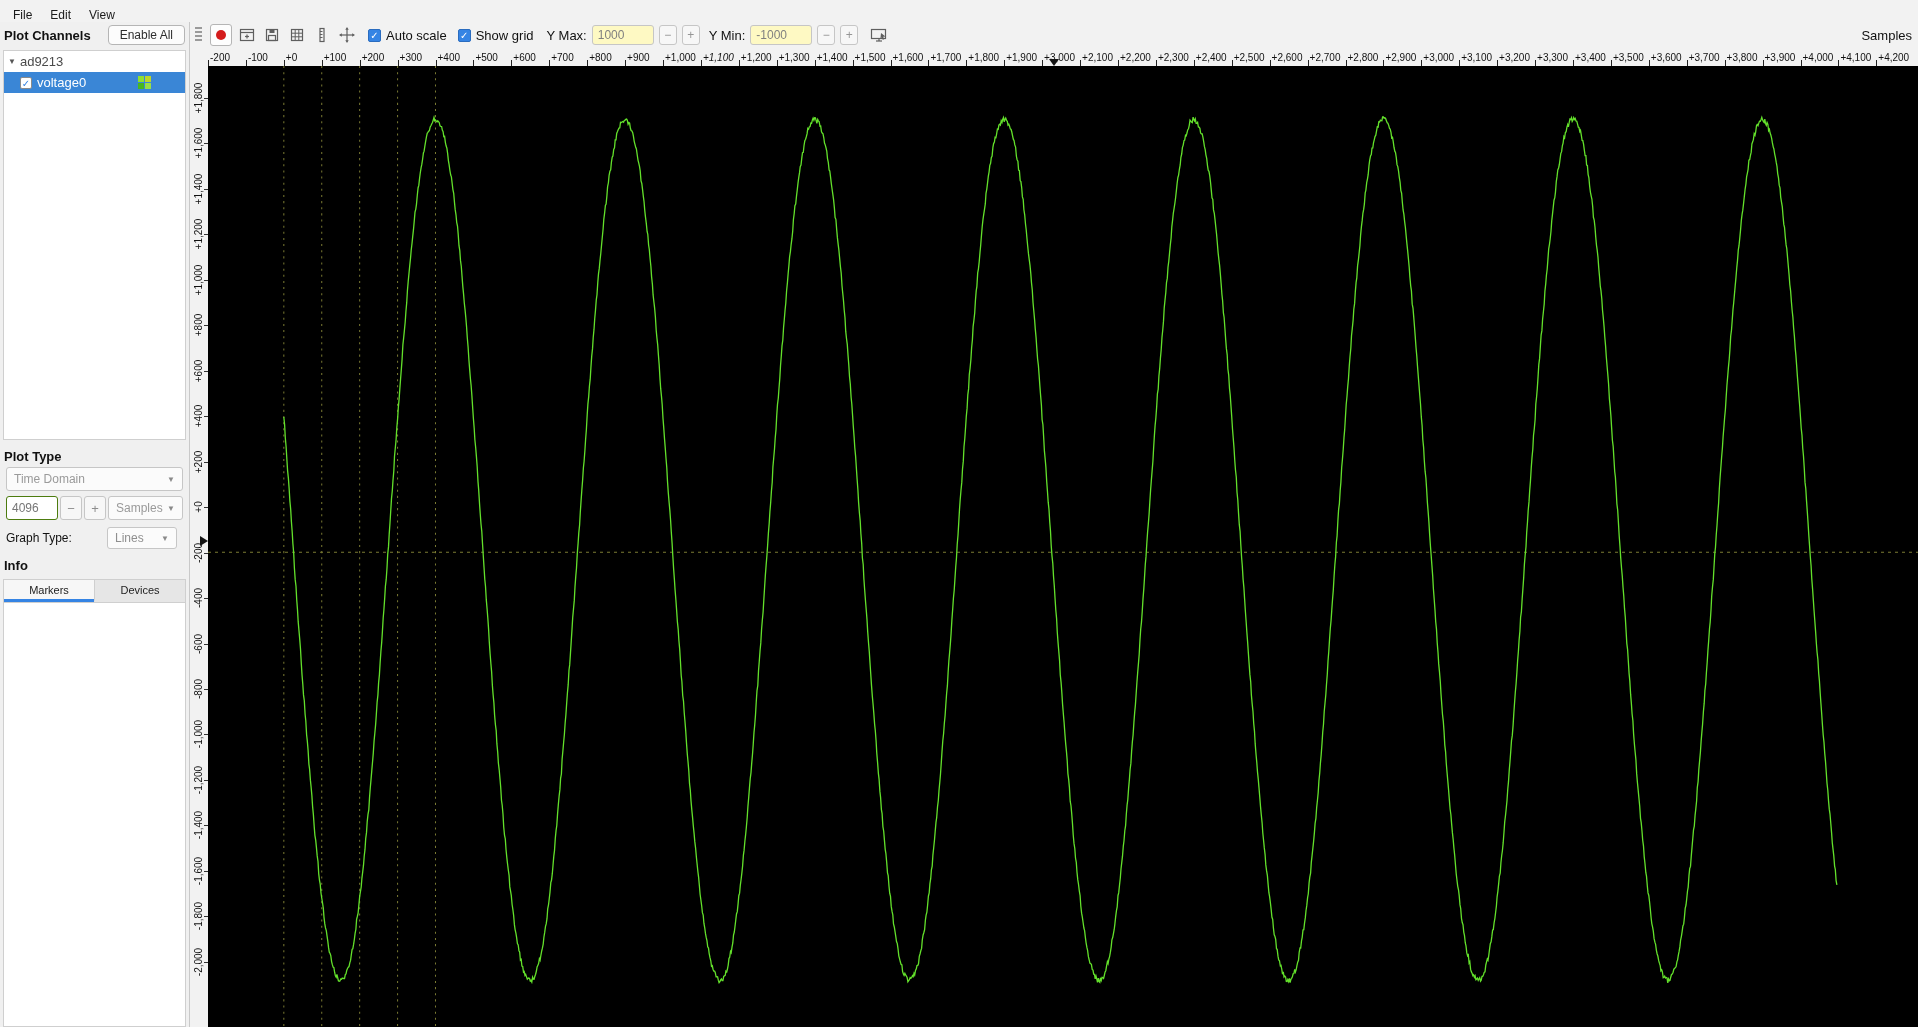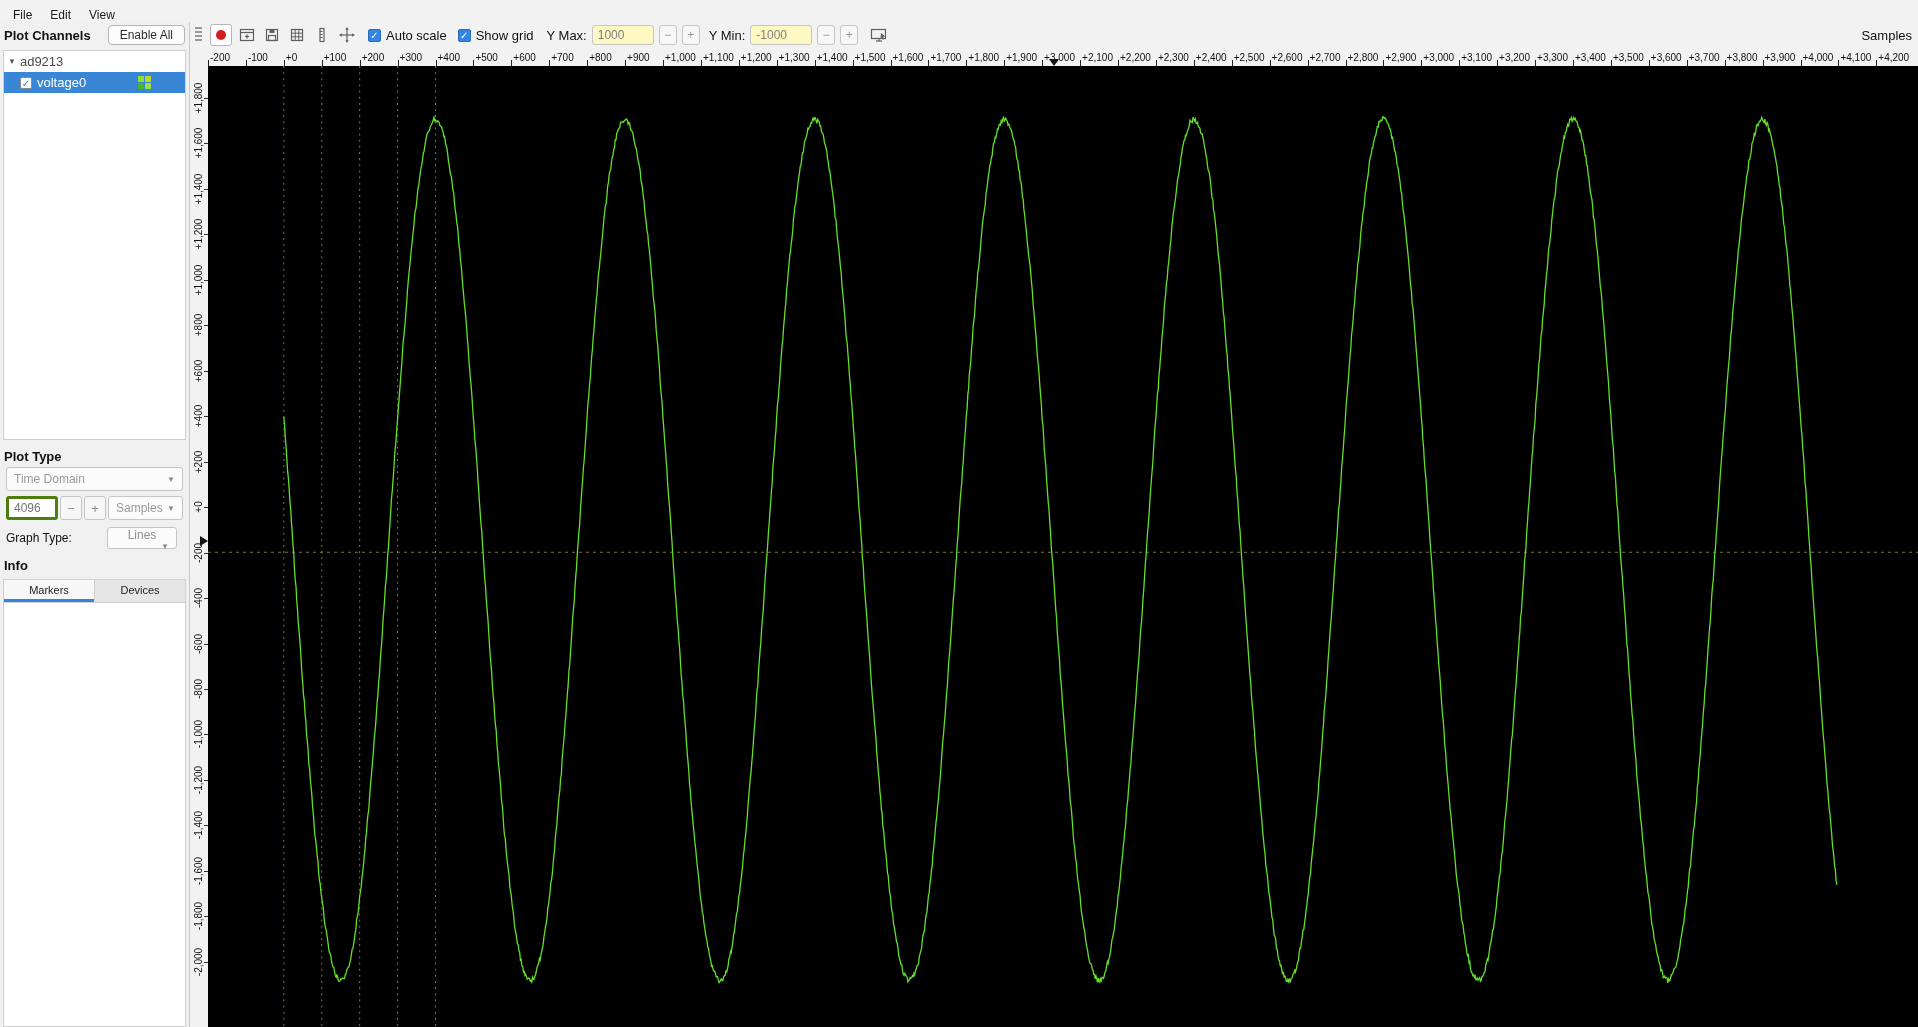--- a/index.html
+++ b/index.html
@@ -31,26 +31,26 @@
   .tree-device-row { display:flex; align-items:center; gap:4px; padding:3px 4px; color:#4a4a4a; }
   .expander { font-size:8px; color:#555; }
   .tree-channel-row { display:flex; align-items:center; gap:5px; padding:3px 4px 3px 16px; }
   .tree-channel-row.selected { background:#3a86d6; color:#ffffff; }
   .cbx { width:12px; height:12px; background:#ffffff; border:1px solid #8a8a8a; border-radius:2px; font-size:10px; line-height:11px; text-align:center; color:#3584e4; flex:0 0 12px; }
   .swatch { margin-left:auto; margin-right:30px; width:13px; height:13px; }
   .section-label { font-weight:bold; font-size:13px; color:#111; margin:9px 4px 3px 4px; }
   .select-box { margin:0 6px; height:24px; background:#fbfbfb; border:1px solid #c6c6c6; border-radius:3px; display:flex; align-items:center; padding:0 7px; font-size:12px; color:#9a9a9a; }
   .select-box .arrow { margin-left:auto; font-size:8px; color:#8a8a8a; }
   .samples-row { margin:5px 6px 0 6px; height:24px; display:flex; gap:2px; }
-  .num-input { width:52px; height:24px; border:3px solid #4d7c0f; border-radius:3px; background:#fff; color:#777; font-size:12px; padding:0 5px; font-family:"Liberation Sans",sans-serif; }
+  .num-input { width:52px; height:24px; border:1px solid #4d7c0f; border-radius:3px; background:#fff; color:#777; font-size:12px; padding:0 5px; font-family:"Liberation Sans",sans-serif; }
   .spin-btn { width:22px; height:24px; border:1px solid #c6c6c6; border-radius:3px; background:#f7f7f7; color:#8d8d8d; font-size:13px; display:flex; align-items:center; justify-content:center; }
   .samples-select { flex:1; margin:0; }
   .graph-type-row { margin:7px 6px 0 6px; display:flex; align-items:center; }
   .graph-type-row .gt-label { font-size:12px; color:#111; }
-  .graph-type-select { margin-left:auto; width:70px; height:22px; color:#8f8f8f;flex-direction:column; }
+  .graph-type-select { margin-left:auto; width:70px; height:22px; color:#8f8f8f; }
   .info-tabs { margin:3px 3px 0 3px; display:flex; background:#e6e6e6; border:1px solid #cfcfcf; border-bottom:none; height:23px; flex:0 0 23px; }
   .tab { flex:1; display:flex; align-items:center; justify-content:center; font-size:11px; color:#222; background:#e6e6e6; border-bottom:3px solid transparent; }
   .tab.active { background:#f7f7f7; border-bottom:3px solid #3584e4; }
   .tab + .tab { border-left:1px solid #cfcfcf; }
   .info-panel { margin:0 3px; background:#ffffff; border:1px solid #cfcfcf; flex:1; }
   .adi-logo { height:46px; flex:0 0 46px; display:flex; align-items:center; gap:7px; padding:0 4px 4px 6px; }
   .logo-text { font-weight:bold; font-size:17px; line-height:0.92; color:#000; letter-spacing:0.2px; }
 
   
   .main { flex:1; display:flex; flex-direction:column; min-width:0; }
@@ -298,21 +298,21 @@
               <span class="xlabel" style="left: 305.3px;">+600</span>
               <div class="xtick" style="left: 341.2px;"></div>
               <span class="xlabel" style="left: 343.2px;">+700</span>
               <div class="xtick" style="left: 379.2px;"></div>
               <span class="xlabel" style="left: 381.2px;">+800</span>
               <div class="xtick" style="left: 417.1px;"></div>
               <span class="xlabel" style="left: 419.1px;">+900</span>
               <div class="xtick" style="left: 455px;"></div>
               <span class="xlabel" style="left: 457px;">+1,000</span>
               <div class="xtick" style="left: 492.9px;"></div>
-              <span class="xlabel" style="left: 494.9px;">+1,100</span>
+              <span class="xlabel" style="left: 494.9px; font-style: italic;">+1,100</span>
               <div class="xtick" style="left: 530.8px;"></div>
               <span class="xlabel" style="left: 532.8px;">+1,200</span>
               <div class="xtick" style="left: 568.7px;"></div>
               <span class="xlabel" style="left: 570.7px;">+1,300</span>
               <div class="xtick" style="left: 606.7px;"></div>
               <span class="xlabel" style="left: 608.7px;">+1,400</span>
               <div class="xtick" style="left: 644.6px;"></div>
               <span class="xlabel" style="left: 646.6px;">+1,500</span>
               <div class="xtick" style="left: 682.5px;"></div>
               <span class="xlabel" style="left: 684.5px;">+1,600</span>

